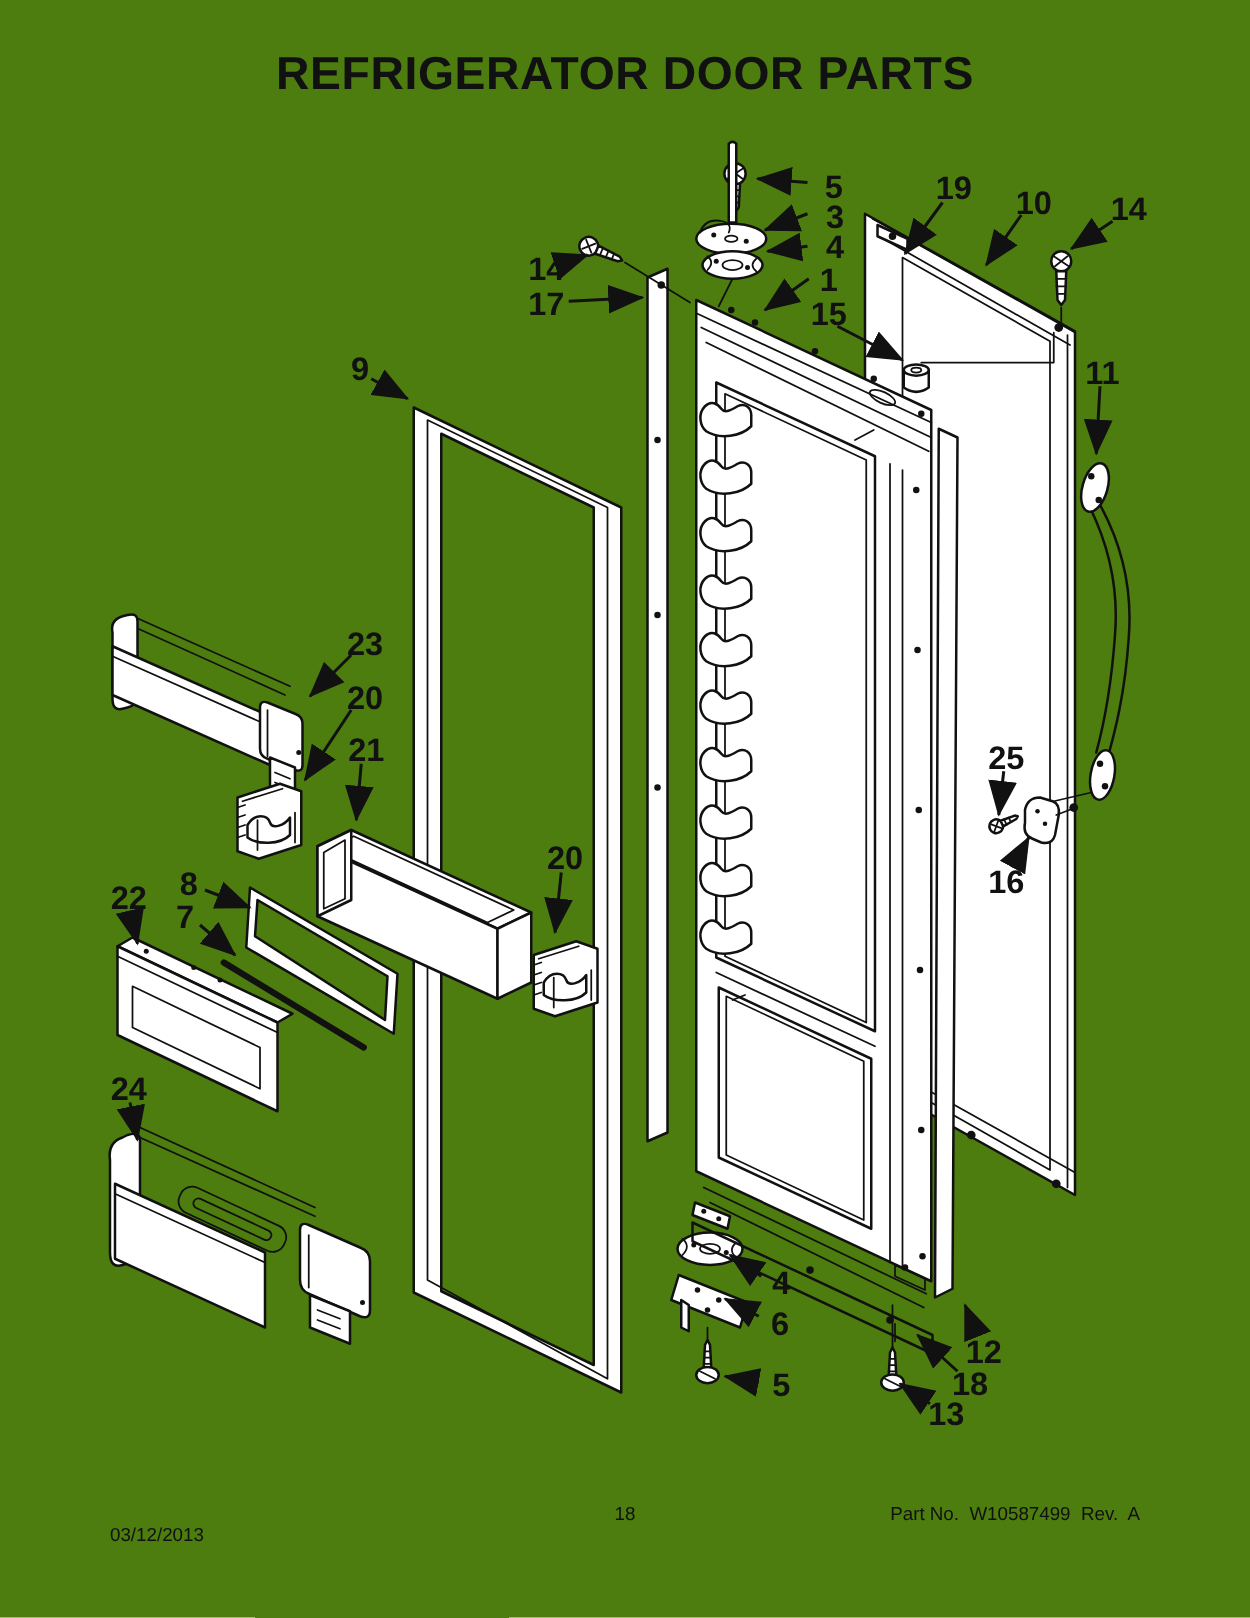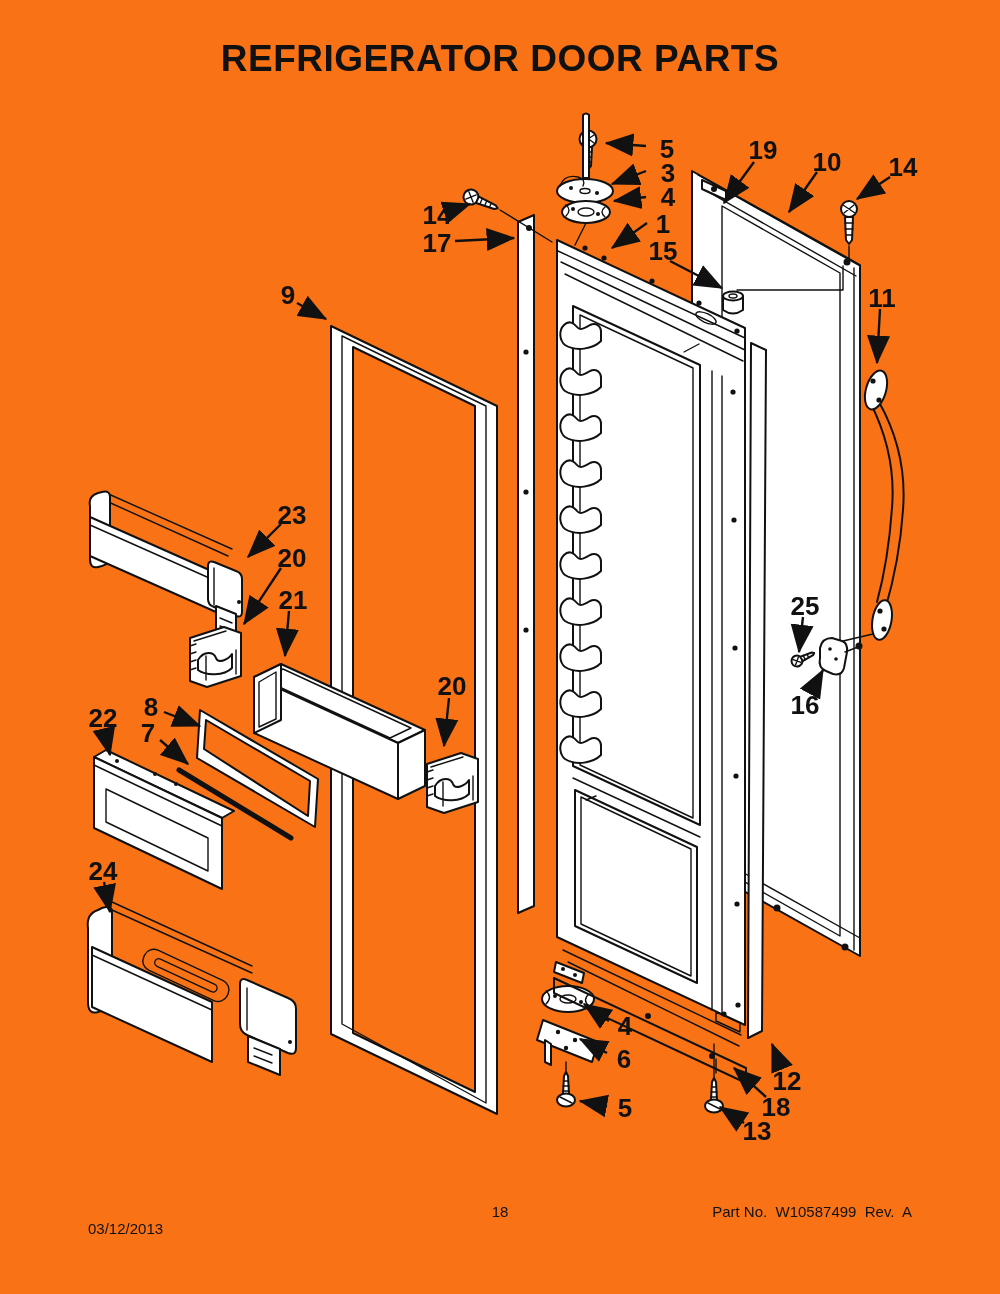--- a/index.html
+++ b/index.html
@@ -1,16 +1,16 @@
 <!DOCTYPE html>
 <html><head>
 <meta charset="utf-8">
 <style>
   html,body{margin:0;padding:0;background:#e8e8e8;}
-  .page{position:relative;width:1000px;height:1294px;background:#f97316;margin:0 auto;
+  .page{position:relative;width:1000px;height:1294px;background:#4d7c0f;margin:0 auto;
         font-family:"Liberation Sans",sans-serif;overflow:hidden;}
   .title{position:absolute;top:38px;left:0;width:100%;margin:0;text-align:center;
          font-size:37px;font-weight:bold;color:#111;letter-spacing:0.5px;}
   .diagram{position:absolute;top:0;left:0;}
   .footer{position:absolute;top:1203px;left:0;width:100%;font-size:15px;color:#111;}
   .footer .f-date{position:absolute;left:88px;margin-top:17px;}
   .footer .f-page{position:absolute;left:0;width:100%;text-align:center;}
   .footer .f-part{position:absolute;right:88px;white-space:pre;margin-left:36px;}
   
   .s{stroke:#111;fill:none;stroke-width:2;stroke-linejoin:round;stroke-linecap:round;}

